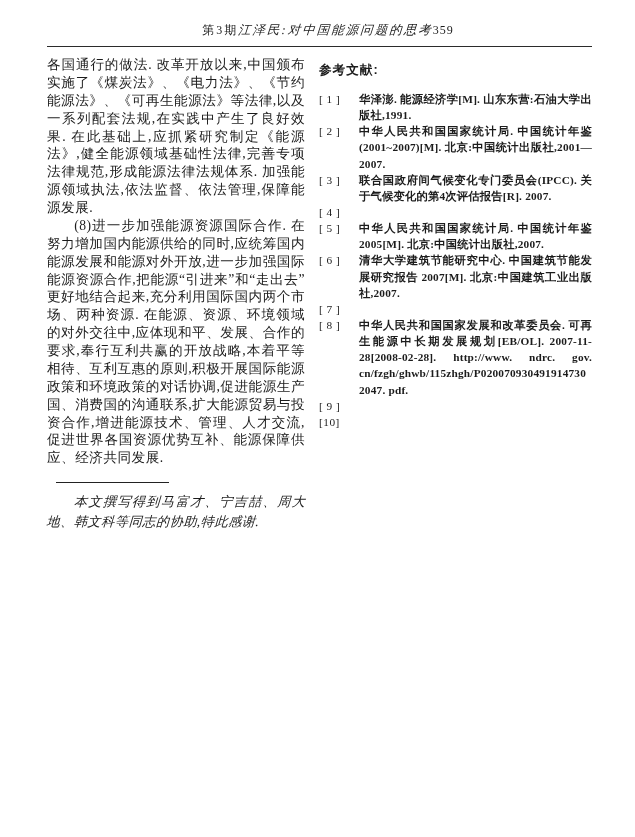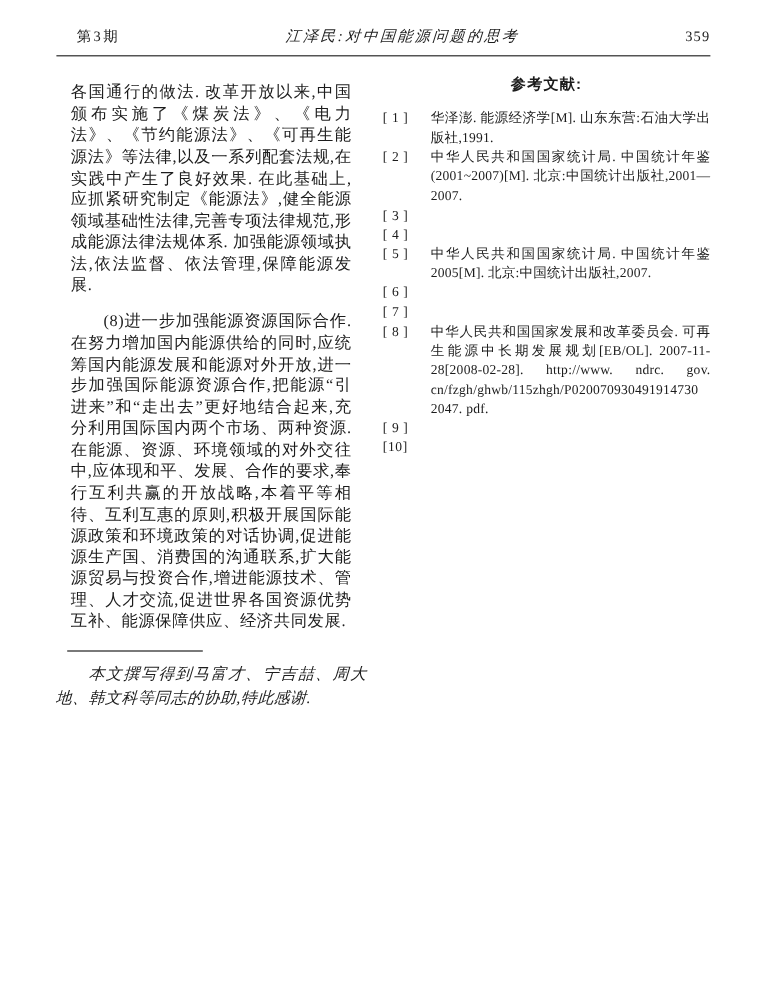--- a/index.html
+++ b/index.html
@@ -19,21 +19,21 @@
     width: 635px;
     height: 837px;
     padding: 22px 43px 0 47px;
     background: #ffffff;
     overflow: hidden;
   }
   
   .page-header {
     display: flex;
     align-items: baseline;
-    justify-content: space-between;
+    justify-content: center;
     font-size: 12px;
     padding-bottom: 7px;
     border-bottom: 1.6px solid #2b2b2b;
   }
   .issue {
     margin-left: 17px;
     letter-spacing: 2px;
     white-space: nowrap;
   }
   .running-title {
@@ -50,21 +50,21 @@
   
   .content {
     display: flex;
     gap: 14px;
     padding-top: 9px;
   }
   .col-left  { width: 258px; flex-shrink: 0; }
   .col-right { flex: 1; min-width: 0; }
 
   .body-para {
-    margin: 12px;
+    margin: 0;
     font-size: 13.6px;
     line-height: 1.315;
     text-align: justify;
     letter-spacing: 0.5px;
   }
   .body-para.indent { text-indent: 2em; }
 
   .footnote-rule {
     width: 113px;
     height: 0;
@@ -81,41 +81,41 @@
     letter-spacing: 0.5px;
     transform: skewX(-3deg);
   }
   
   .ref-heading {
     margin: 6px 0 12px 0;
     font-size: 12.6px;
     font-weight: bold;
     font-family: "Liberation Sans", "DejaVu Sans", sans-serif;
     letter-spacing: 1px;
-    text-align: center;
   }
   .ref-list { display: block; }
   .ref-item {
     display: flex;
     font-size: 11.3px;
     line-height: 1.43;
     margin: 0;
   }
   .ref-label {
     width: 31px;
     flex-shrink: 0;
     white-space: pre;
     letter-spacing: 0.5px;
   }
   .ref-text {
     flex: 1;
     padding-left: 9px;
     text-align: justify;
     letter-spacing: 0.2px;
     word-break: break-word;
+    font-weight: bold;
   }
 </style>
 </head>
 <body>
 
 <div class="page">
 
   <header class="page-header">
     <span class="issue">第3期</span>
     <span class="running-title">江泽民:对中国能源问题的思考</span>
@@ -139,33 +139,35 @@
     <span class="ref-text">华泽澎. 能源经济学[M]. 山东东营:石油大学出版社,1991.</span>
   </div>
 
   <div class="ref-item">
     <span class="ref-label">[ 2 ]</span>
     <span class="ref-text">中华人民共和国国家统计局. 中国统计年鉴(2001~2007)[M]. 北京:中国统计出版社,2001—2007.</span>
   </div>
 
   <div class="ref-item">
     <span class="ref-label">[ 3 ]</span>
+    <span class="ref-text">联合国政府间气候变化专门委员会(IPCC). 关于气候变化的第4次评估报告[R]. 2007.</span>
   </div>
 
   <div class="ref-item">
     <span class="ref-label">[ 4 ]</span>
   </div>
 
   <div class="ref-item">
     <span class="ref-label">[ 5 ]</span>
     <span class="ref-text">中华人民共和国国家统计局. 中国统计年鉴 2005[M]. 北京:中国统计出版社,2007.</span>
   </div>
 
   <div class="ref-item">
     <span class="ref-label">[ 6 ]</span>
+    <span class="ref-text">清华大学建筑节能研究中心. 中国建筑节能发展研究报告 2007[M]. 北京:中国建筑工业出版社,2007.</span>
   </div>
 
   <div class="ref-item">
     <span class="ref-label">[ 7 ]</span>
   </div>
 
   <div class="ref-item">
     <span class="ref-label">[ 8 ]</span>
     <span class="ref-text">中华人民共和国国家发展和改革委员会. 可再生能源中长期发展规划[EB/OL]. 2007-11-28[2008-02-28]. http://www. ndrc. gov. cn/fzgh/ghwb/115zhgh/P020070930491914730 2047. pdf.</span>
   </div>

